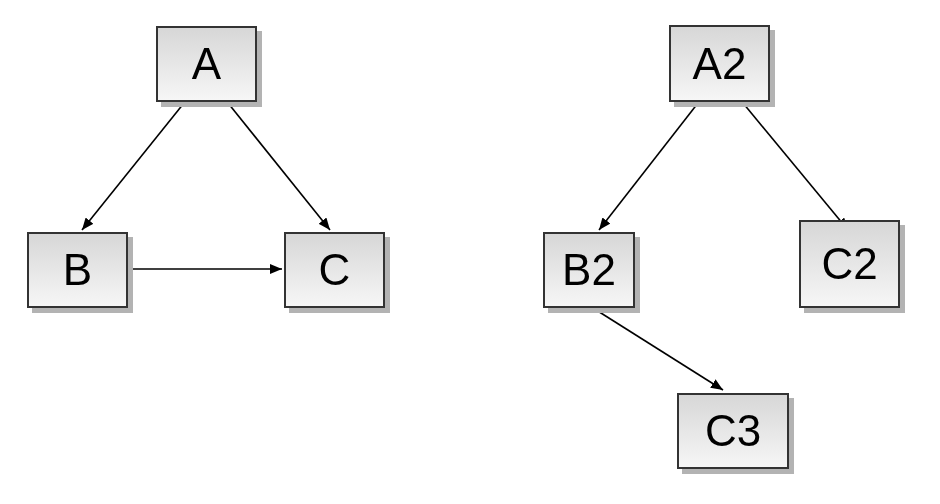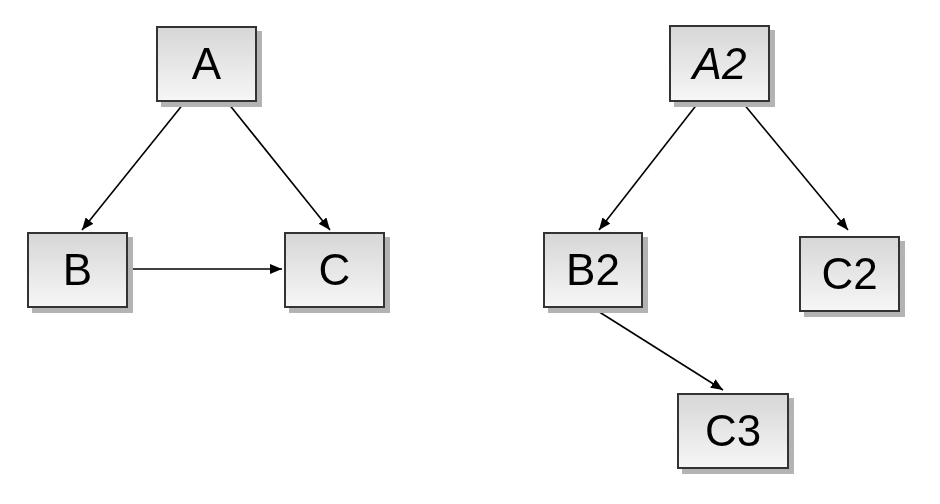--- a/index.html
+++ b/index.html
@@ -71,25 +71,25 @@
     </svg>
 <div class="node" style="left: 156px; top: 26px; width: 101px; height: 76px;">
       <span class="node-label">A</span>
     </div>
     <div class="node" style="left: 27px; top: 232px; width: 101px; height: 76px;">
       <span class="node-label">B</span>
     </div>
     <div class="node" style="left: 284px; top: 232px; width: 101px; height: 76px;">
       <span class="node-label">C</span>
     </div>
-    <div class="node" style="left: 669px; top: 25px; width: 101px; height: 77px; font-style: italic;">
+    <div class="node" style="left: 669px; top: 25px; width: 101px; height: 77px;">
       <span class="node-label">A2</span>
     </div>
-    <div class="node" style="left: 543px; top: 232px; width: 100px; height: 76px;">
+    <div class="node" style="left: 543px; top: 232px; width: 92px; height: 76px;">
       <span class="node-label">B2</span>
     </div>
-    <div class="node" style="left: 799px; top: 236px; width: 101px; height: 76px; justify-content: center;">
+    <div class="node" style="left: 799px; top: 220px; width: 101px; height: 88px; justify-content: center;">
       <span class="node-label">C2</span>
     </div>
     <div class="node" style="left: 677px; top: 393px; width: 112px; height: 76px;">
       <span class="node-label">C3</span>
     </div>
   </div>
 
 </body></html>

